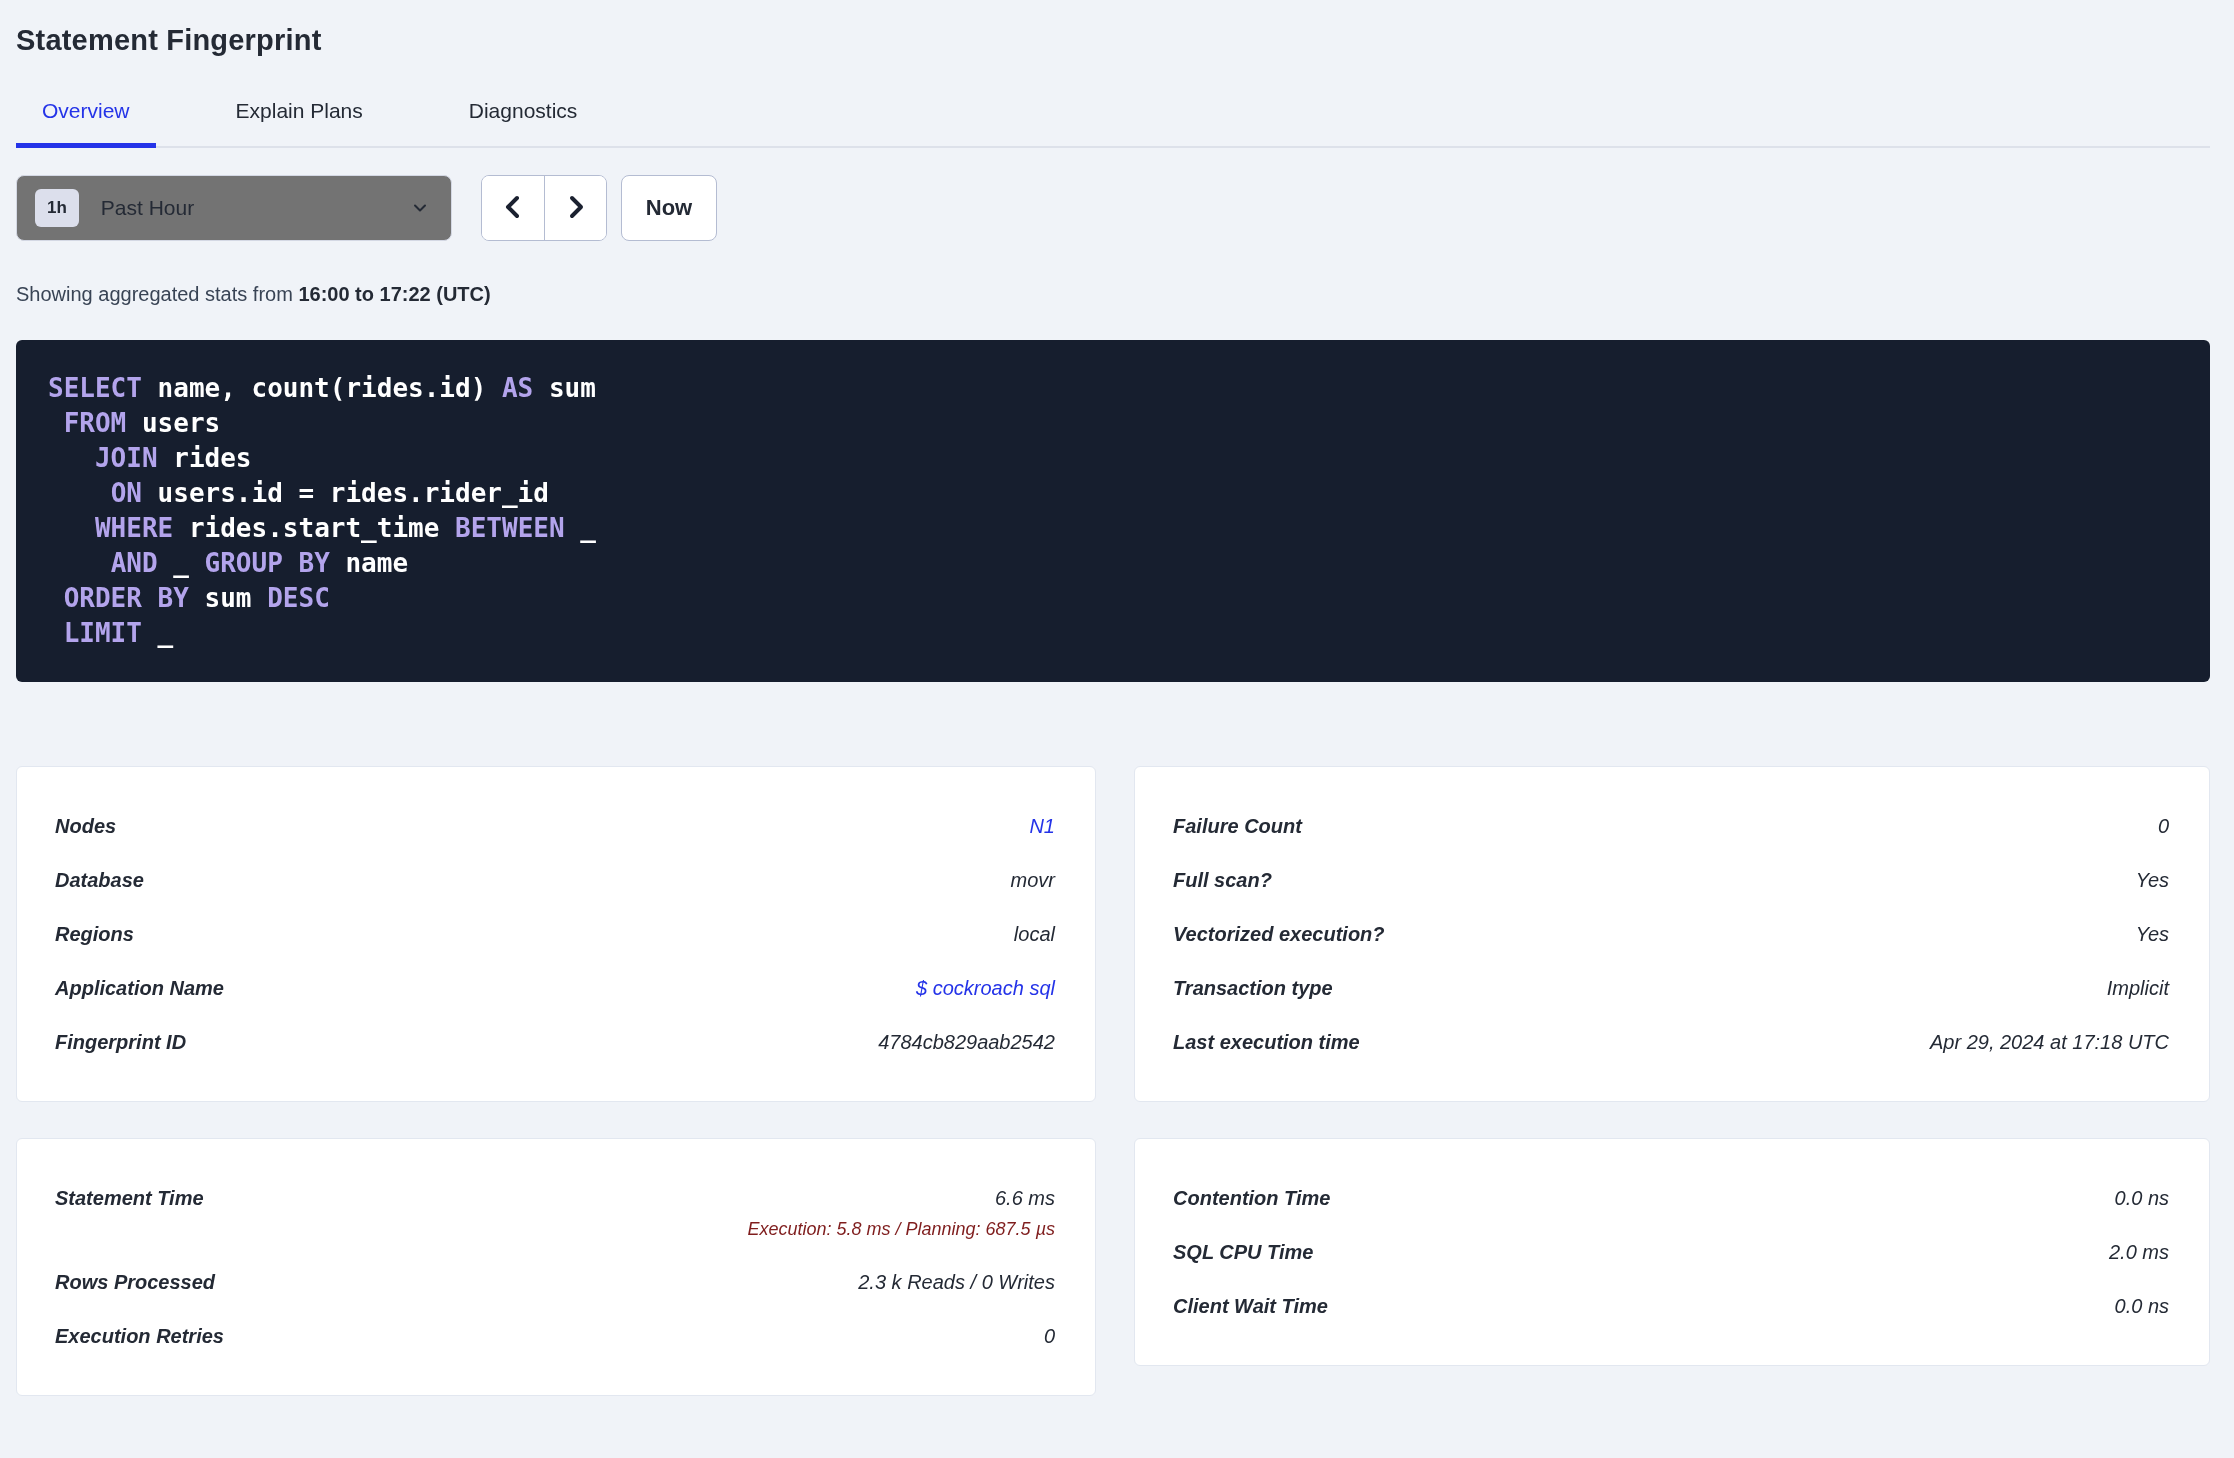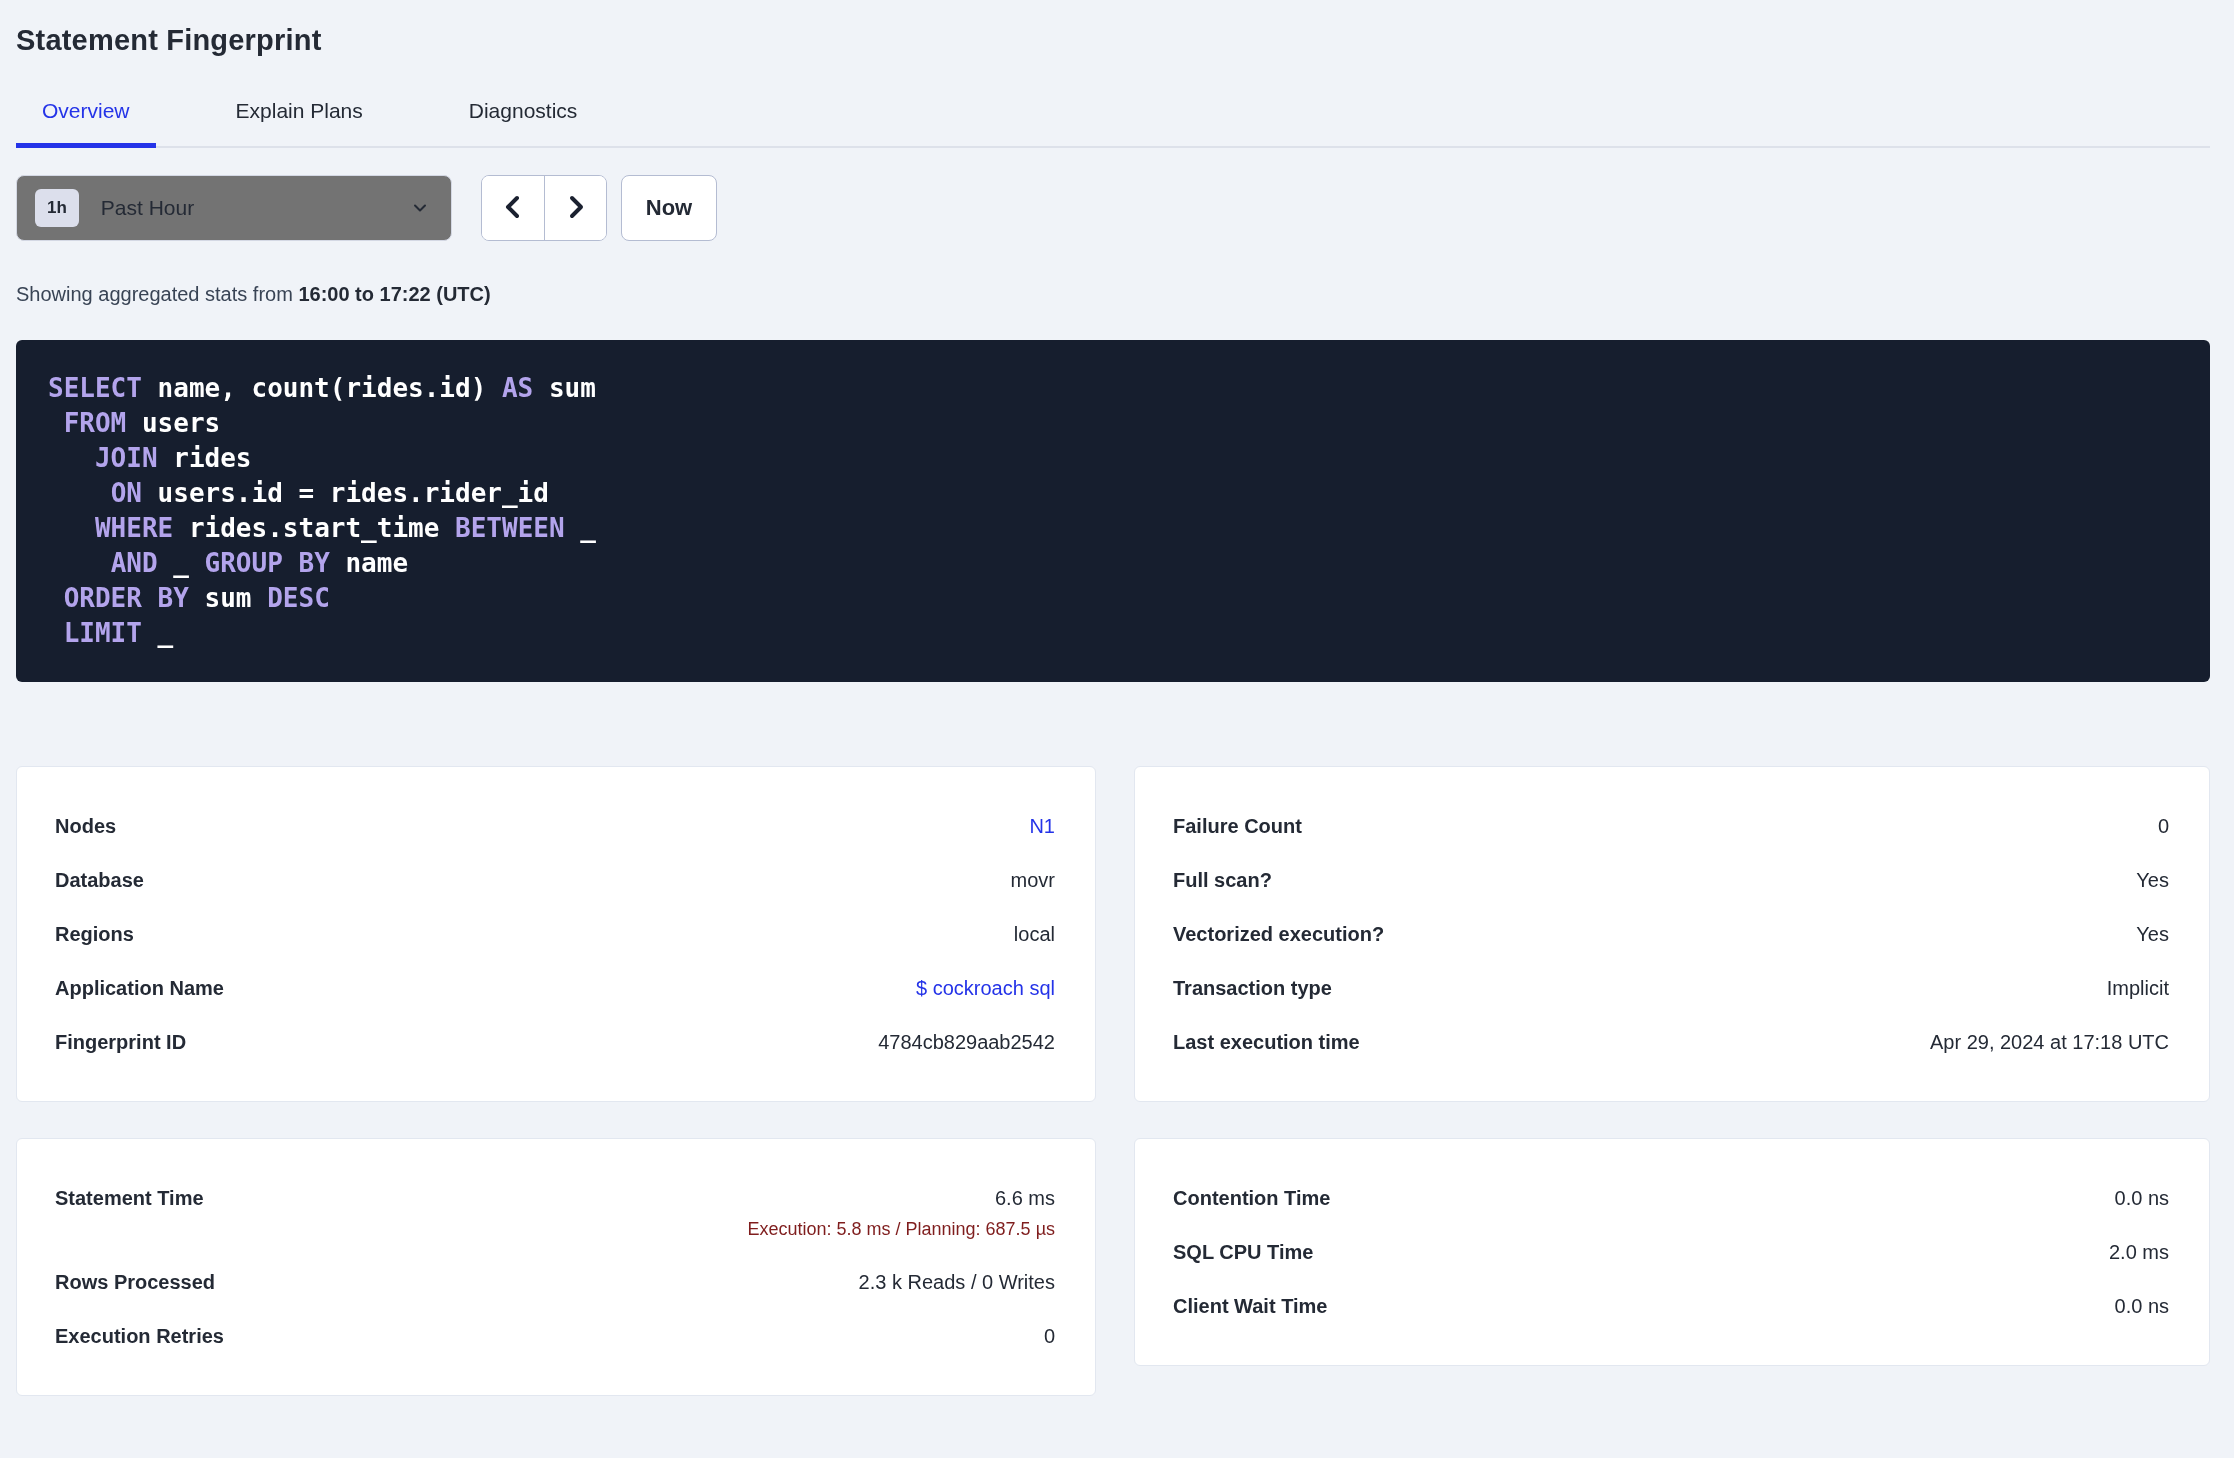--- a/index.html
+++ b/index.html
@@ -100,20 +100,21 @@
 
   
   .cards-row { display: flex; gap: 38px; align-items: flex-start; }
   .cards-row.first { margin-top: 84px; }
   .cards-row.second { margin-top: 36px; }
   .card {
     background: #fff;
     border: 1px solid #e2e7f0;
     border-radius: 6px;
     padding: 46px 40px 46px 38px;
+    font-style: italic;
   }
   .card.left  { width: 1080px; }
   .card.right { width: 1076px; }
 
   .card-row {
     display: flex; justify-content: space-between; align-items: flex-start;
     margin-bottom: 28px;
     font-size: 20px; line-height: 26px;
   }
   .card-row:last-child { margin-bottom: 0; }

